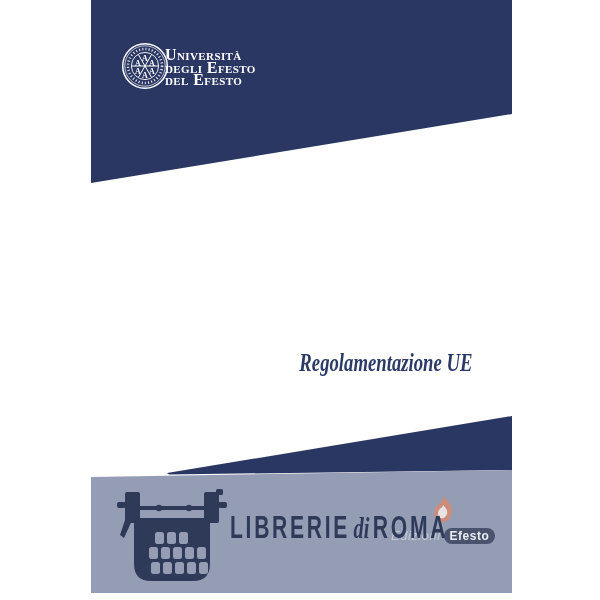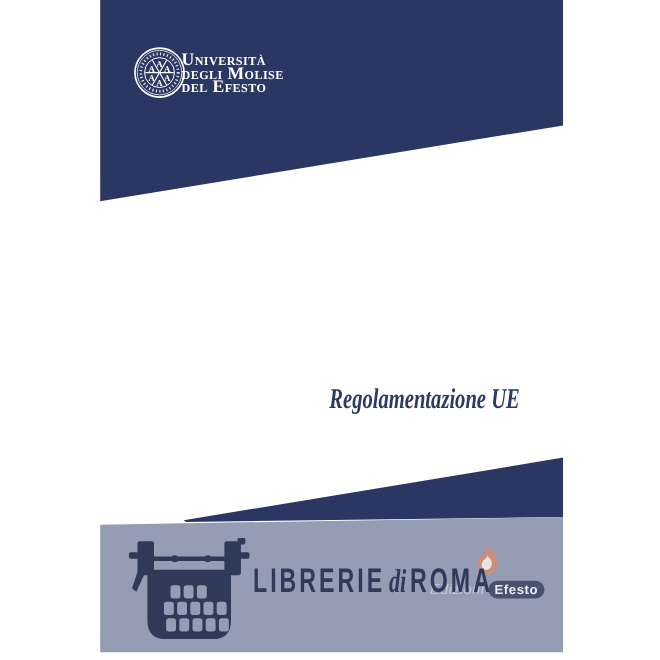--- a/index.html
+++ b/index.html
@@ -90,21 +90,21 @@
         <text x="31" y="23.5">A</text>
         <text x="31" y="31.5">A</text>
         <text x="24" y="36">A</text>
         <text x="17" y="31.5">A</text>
         <text x="17" y="23.5">A</text>
       </g>
     </svg>
 
     <div class="univ-name">
       <div>Università</div>
-      <div>degli Molise</div>
+      <div>degli Efesto</div>
       <div>del Efesto</div>
     </div>
 
 
     <div class="subtitle">Regolamentazione UE</div>
 
     <svg class="layer" style="top:410px" width="421" height="190" viewBox="0 0 421 190">
       <polygon points="76,63 421,6 421,60 78,64.5" fill="var(--header-navy)"></polygon>
       <polygon points="0,67 421,60 421,183 0,183" fill="var(--band-grey)"></polygon>
     </svg>

